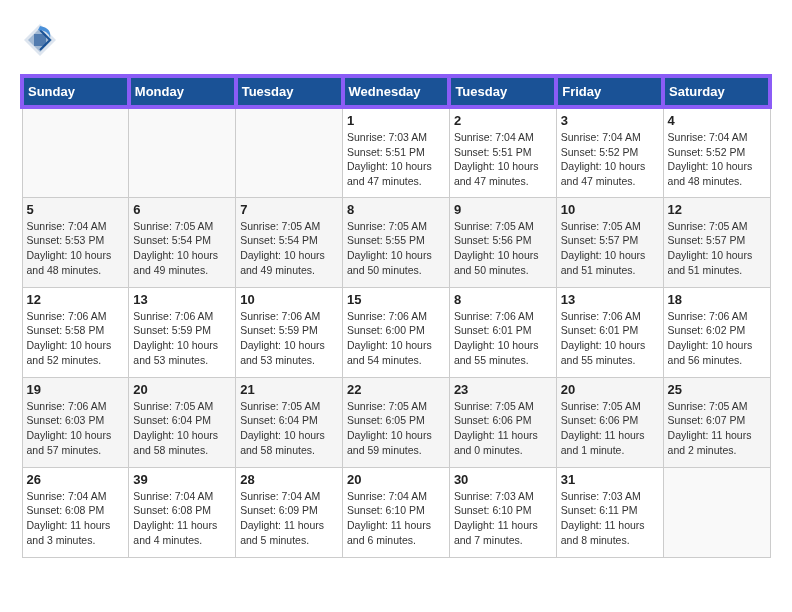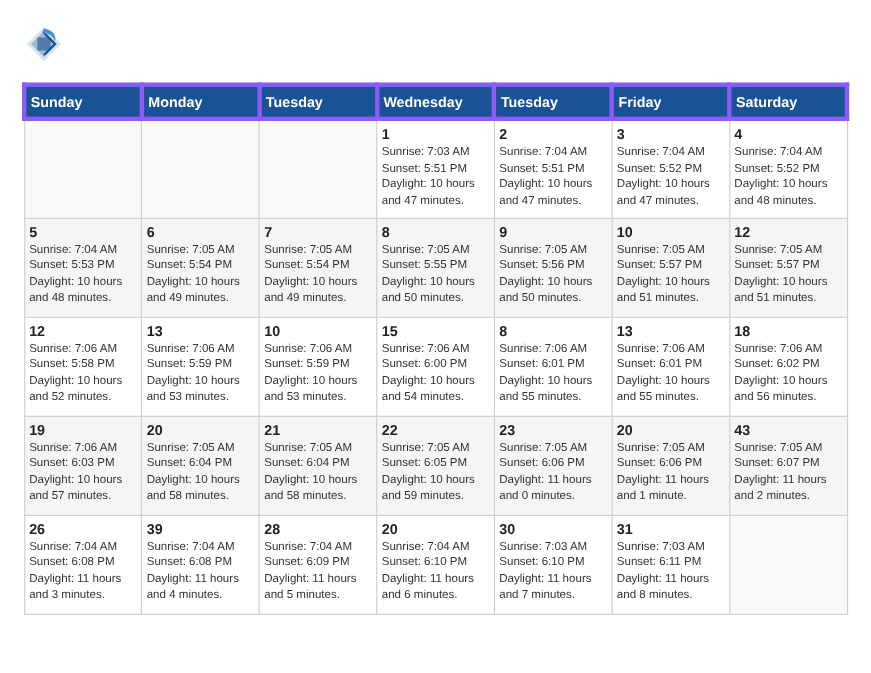--- a/index.html
+++ b/index.html
@@ -305,21 +305,21 @@
 and 0 minutes.</div>
         </td>
         <td>
           <span class="day-num">20</span>
           <div class="day-info" style="white-space: pre-line;">Sunrise: 7:05 AM
 Sunset: 6:06 PM
 Daylight: 11 hours
 and 1 minute.</div>
         </td>
         <td>
-          <span class="day-num">43</span>
+          <span class="day-num">25</span>
           <div class="day-info" style="white-space: pre-line;">Sunrise: 7:05 AM
 Sunset: 6:07 PM
 Daylight: 11 hours
 and 2 minutes.</div>
         </td>
       </tr>
       <tr>
         <td>
           <span class="day-num">26</span>
           <div class="day-info" style="white-space: pre-line;">Sunrise: 7:04 AM

